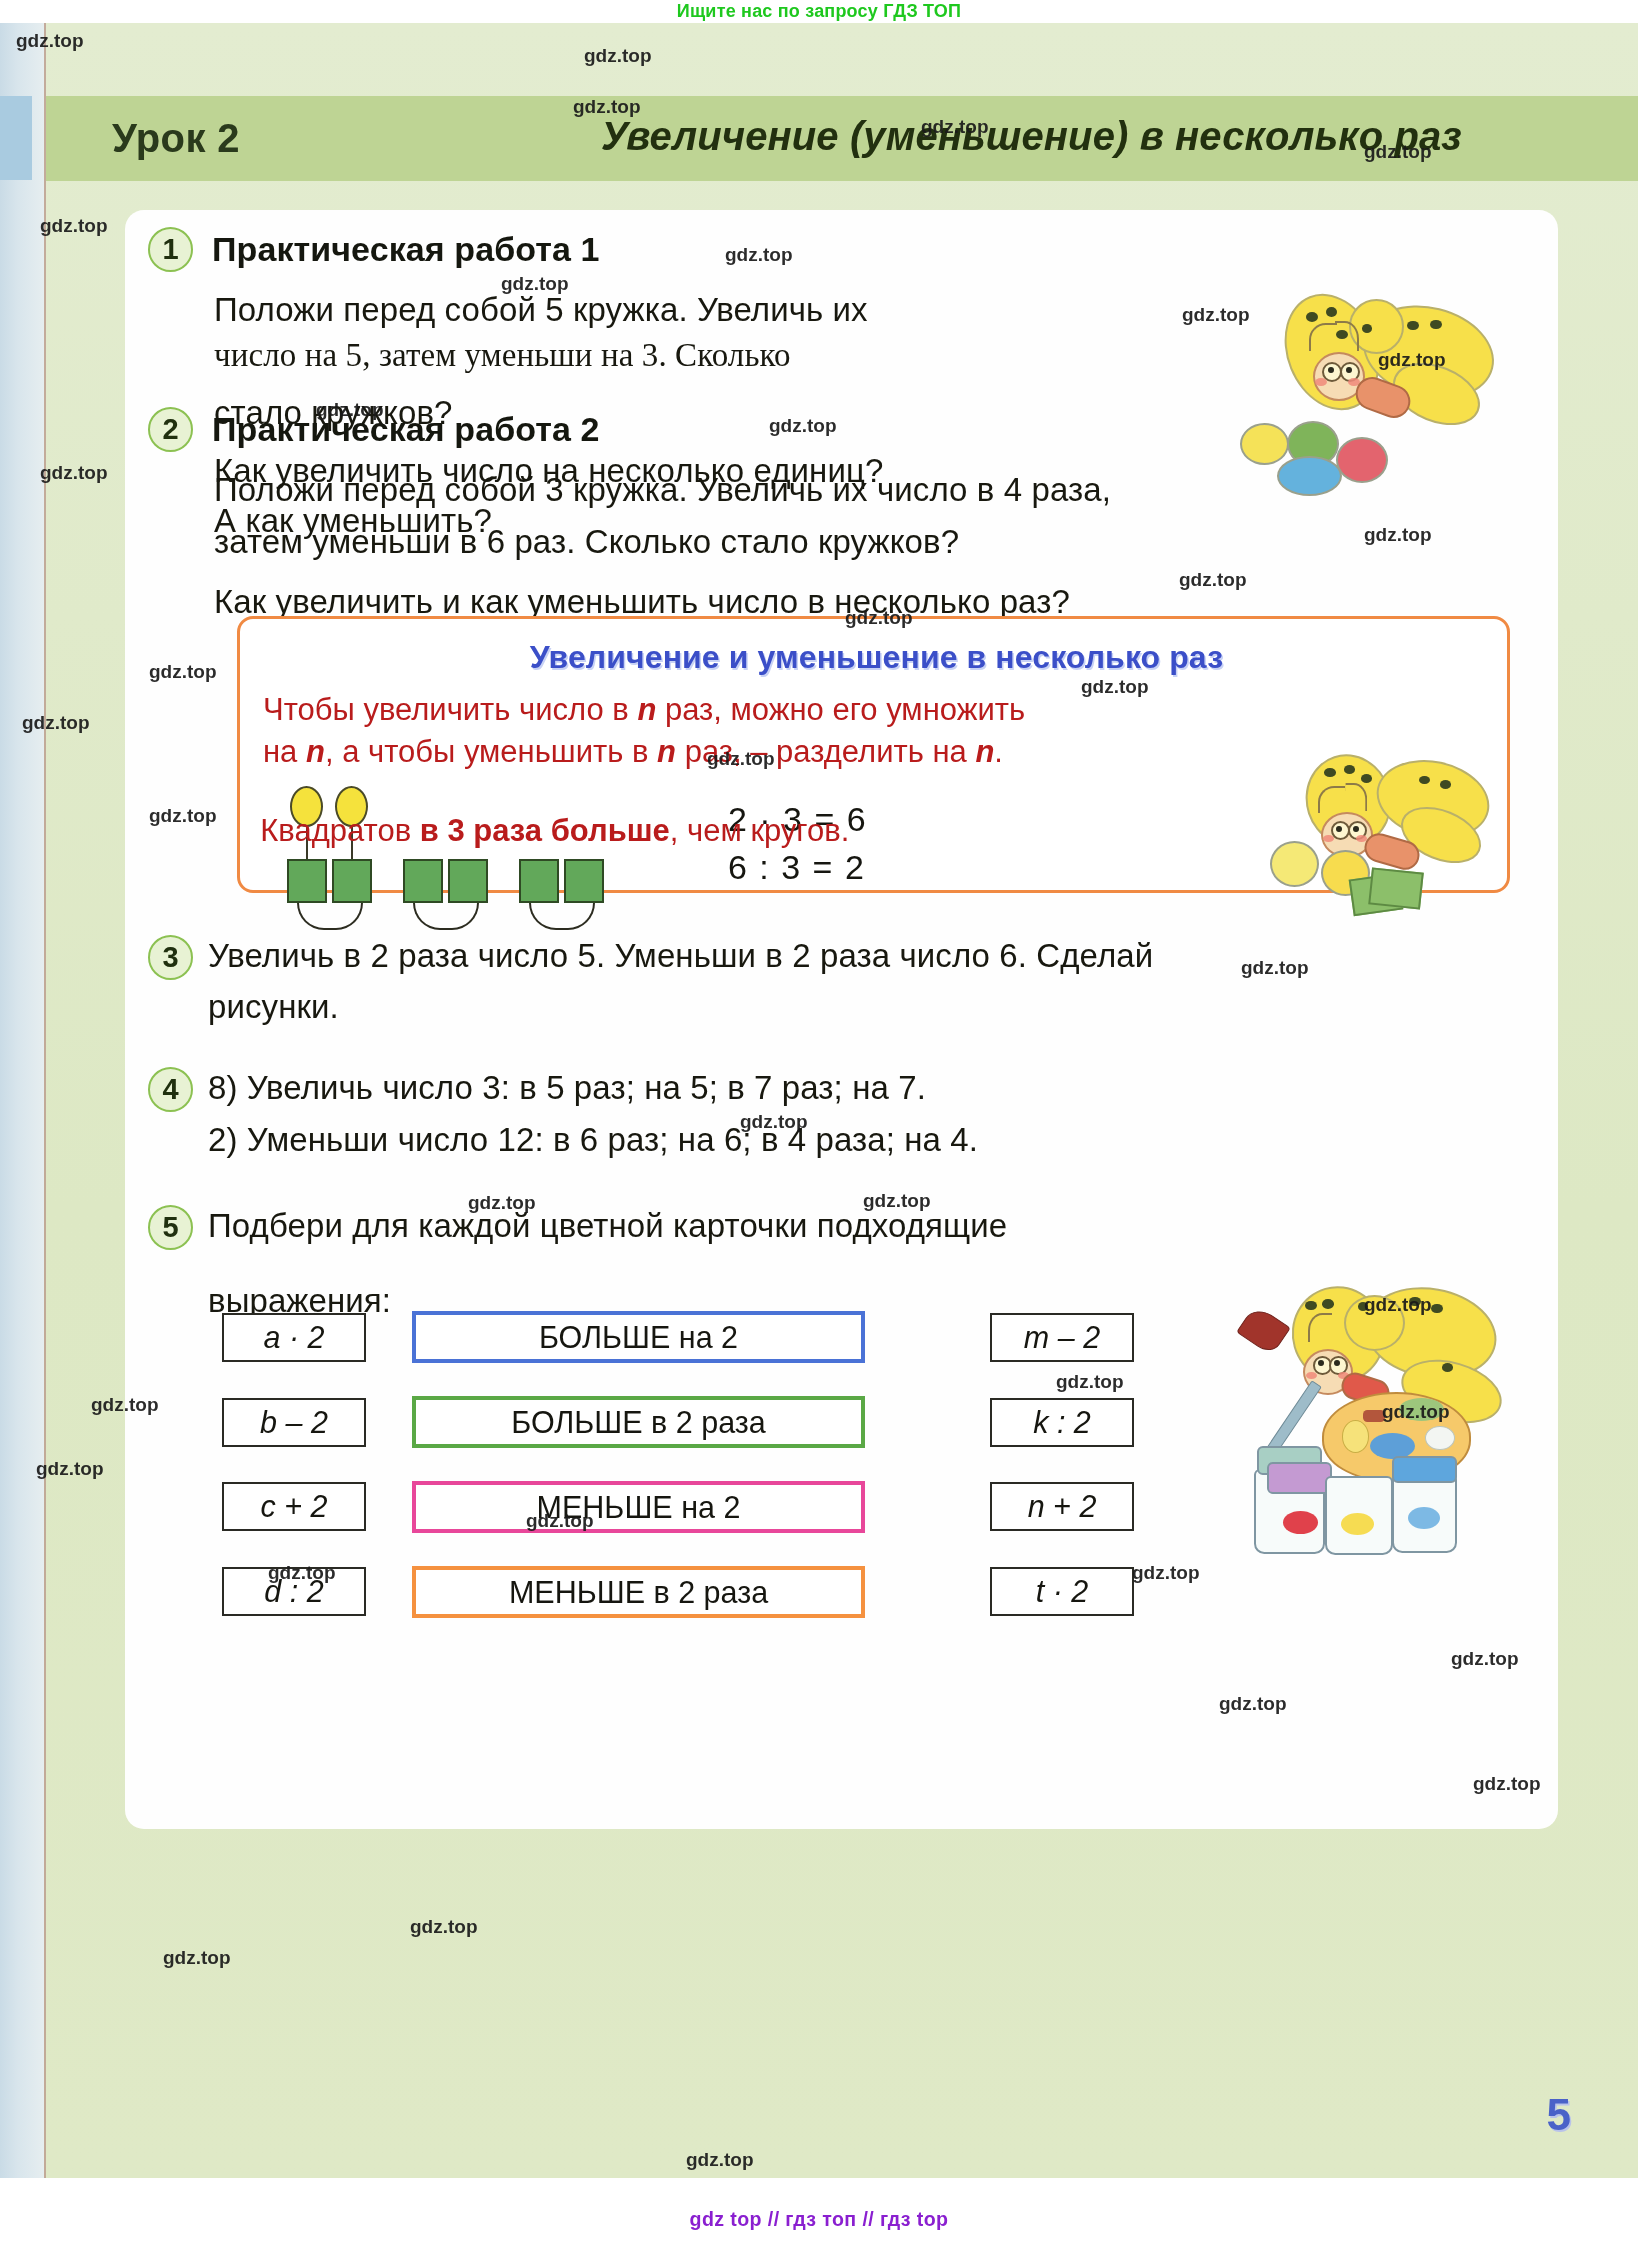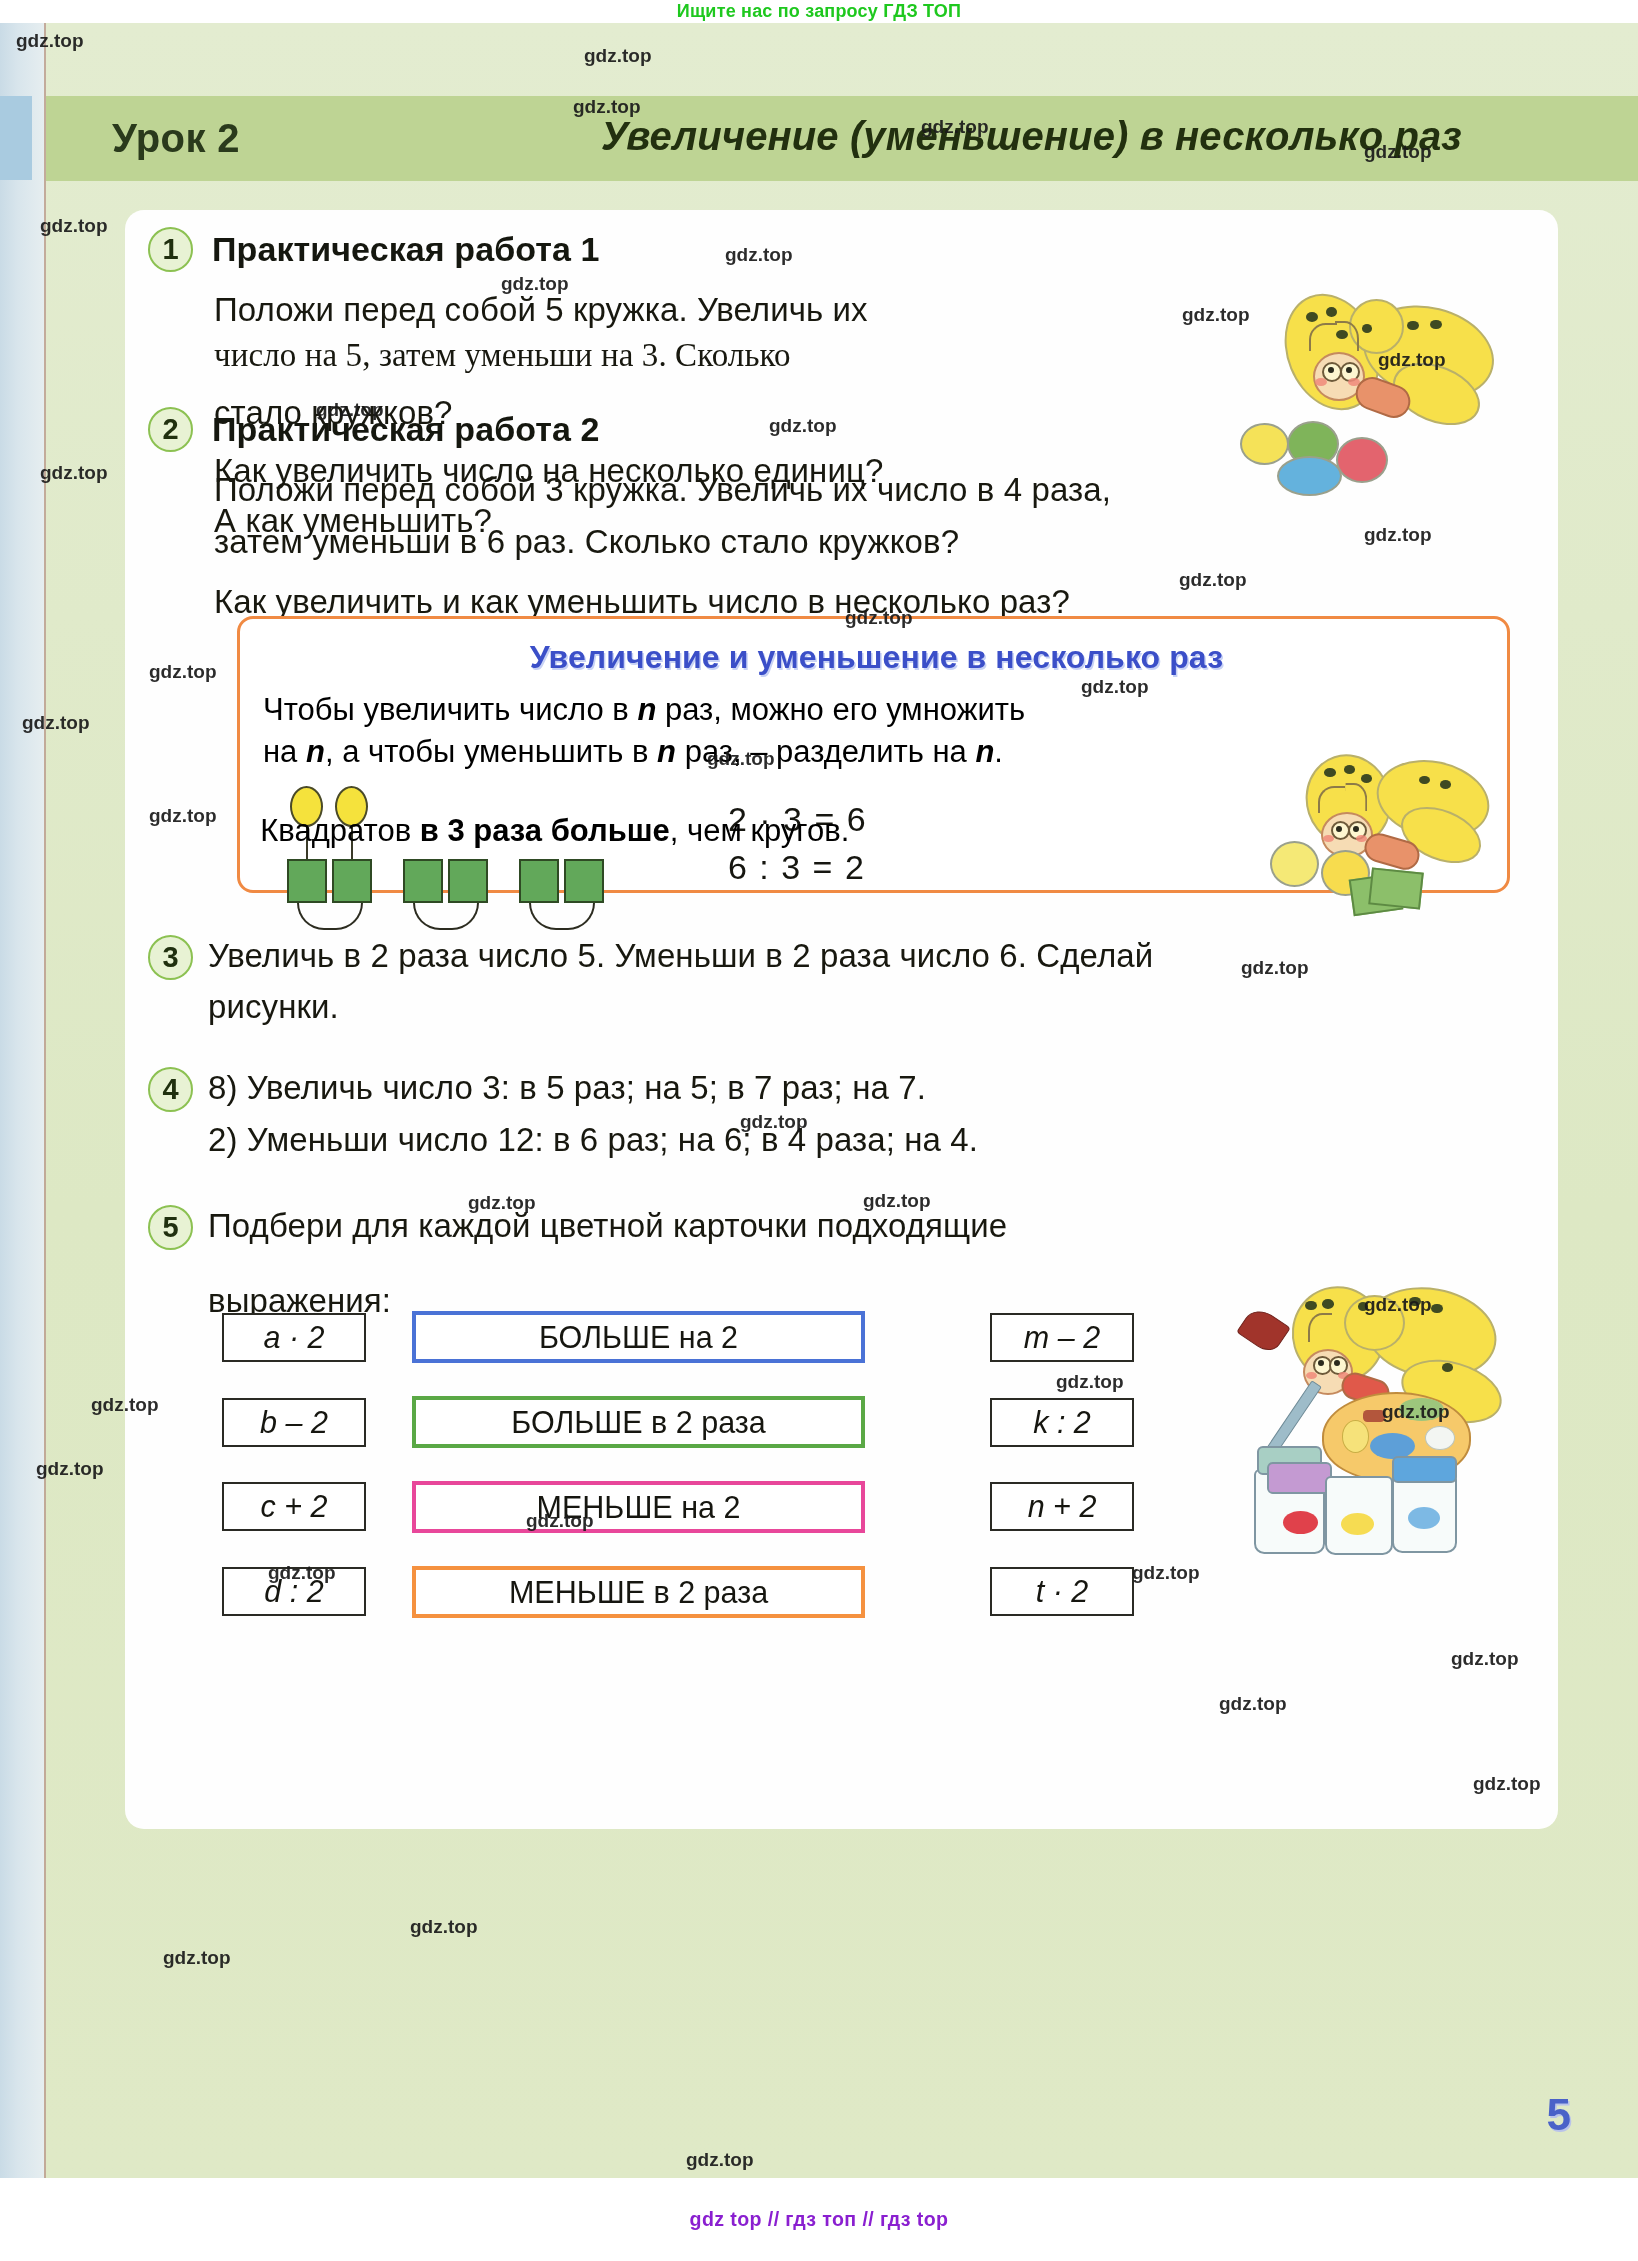--- a/index.html
+++ b/index.html
@@ -79,21 +79,21 @@
     position:absolute;left:112px;top:406px;width:1273px;height:277px;
     border:3.6px solid #f08a43;border-radius:16px;
     background:#ffffff;box-sizing:border-box;
   }
   .rule-title{
     position:absolute;left:0;top:20.3px;width:1273px;text-align:center;
     font-size:32px;font-weight:700;color:#3b4fc8;
     text-shadow:1.5px 1.5px 0 #c8d2f5;letter-spacing:0.1px;
   }
   .rule-text{
-    position:absolute;font-size:31px;color:#000000;white-space:nowrap;
+    position:absolute;font-size:31px;color:#b91c1c;white-space:nowrap;
   }
   .rule-text b{font-style:italic;font-weight:700;}
   
   .circ{
     position:absolute;width:33px;height:41px;border-radius:50%;
     background:#f5e23c;border:2.9px solid #4a4a28;box-sizing:border-box;
   }
   .sq{
     position:absolute;width:40px;height:44px;
     background:#62a85a;border:2.9px solid #2f4a24;box-sizing:border-box;

